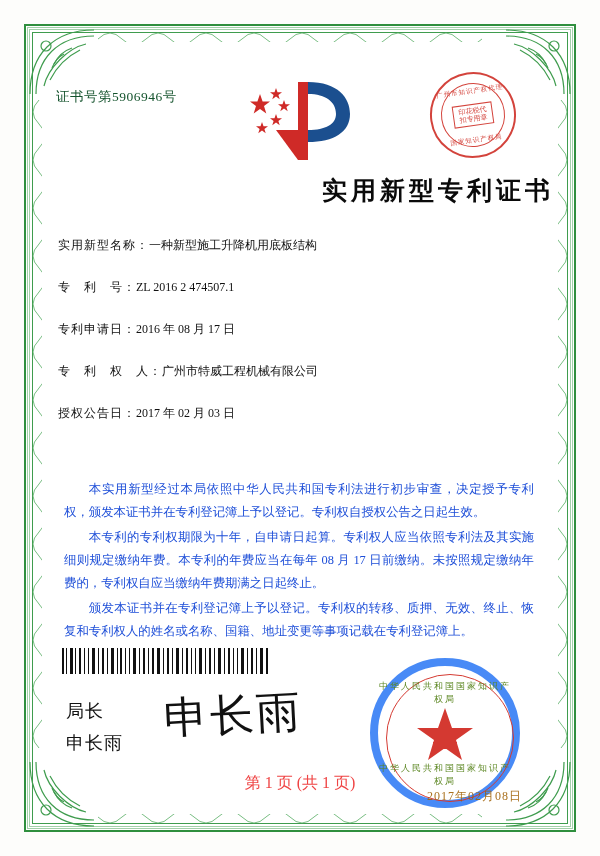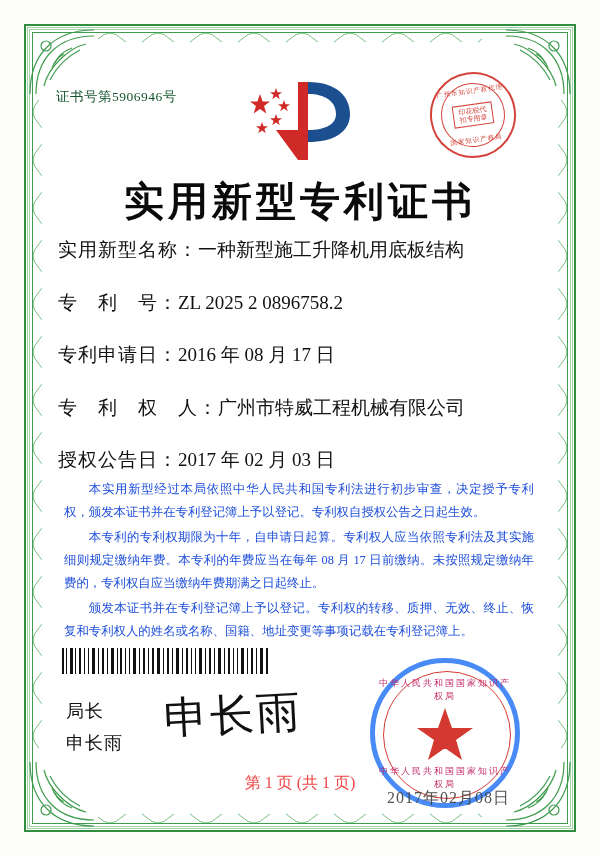--- a/index.html
+++ b/index.html
@@ -107,35 +107,35 @@
     left: 0;
     letter-spacing: 1px;
   }
   .ts-arc.t { top: 13px; }
   .ts-arc.b { bottom: 11px; }
 
   .title {
     position: absolute;
     left: 0; top: 128px;
     width: 100%;
-    text-align: center;
-    font-size: 40px;
+    text-align: right;
+    font-size: 25px;
     font-weight: bold;
     letter-spacing: 4px;
     color: #0a0a0a;
     font-family: "Liberation Serif", "DejaVu Serif", serif;
   }
 
   .fields {
     position: absolute;
     left: 12px; top: 190px;
     width: 484px;
   }
   .field {
-    font-size: 19px;
+    font-size: 12px;
     color: #111;
     margin-bottom: 24px;
     line-height: 1.5;
   }
   .field .lbl { letter-spacing: 1px; }
   .field .val { }
 
   .para-block {
     position: absolute;
     left: 18px; top: 432px;
@@ -169,23 +169,23 @@
     font-family: "Liberation Serif", serif;
     color: #111;
     transform: rotate(-3deg);
     letter-spacing: 2px;
   }
 
   .big-seal {
     position: absolute;
     right: 34px; top: 612px;
     width: 150px; height: 150px;
-    border: 5px solid #3b82f6;
+    border: 8px solid #3b82f6;
     border-radius: 50%;
-    color: #be185d;
+    color: #4d7c0f;
     opacity: .93;
   }
   .bs-ring {
     position:absolute; left:8px; top:8px;
     width:128px; height:128px;
     border:1px solid #d12b22; border-radius:50%;
   }
   .bs-star {
     position:absolute; left:50%; top:50%;
     transform: translate(-50%,-50%);
@@ -194,23 +194,23 @@
   .bs-text-top, .bs-text-bot {
     position:absolute; left:0; width:100%;
     text-align:center;
     font-size: 9px;
     letter-spacing: 2px;
   }
   .bs-text-top { top: 14px; }
   .bs-text-bot { bottom: 12px; }
   .seal-date {
     position: absolute;
-    right: 44px; top: 742px;
-    font-size: 16px;
-    color: #404040;
+    right: 32px; top: 742px;
+    font-size: 12px;
+    color: #a16207;
     letter-spacing: 1px;
     opacity: .9;
   }
 
   .footer {
     position: absolute;
     left: 0; bottom: 16px;
     width: 100%;
     text-align: center;
     font-size: 16px;
@@ -326,21 +326,21 @@
       <div class="ts-arc b">国家知识产权局</div>
     </div>
 
     <div class="title">实用新型专利证书</div>
 
     <div class="fields">
       <div class="field">
         <span class="lbl">实用新型名称：</span><span class="val">一种新型施工升降机用底板结构</span>
       </div>
       <div class="field">
-        <span class="lbl">专　利　号：</span><span class="val">ZL 2025 2 0896758.2</span>
+        <span class="lbl">专　利　号：</span><span class="val">ZL 2016 2 474507.1</span>
       </div>
       <div class="field">
         <span class="lbl">专利申请日：</span><span class="val">2016 年 08 月 17 日</span>
       </div>
       <div class="field">
         <span class="lbl">专　利　权　人：</span><span class="val">广州市特威工程机械有限公司</span>
       </div>
       <div class="field">
         <span class="lbl">授权公告日：</span><span class="val">2017 年 02 月 03 日</span>
       </div>

